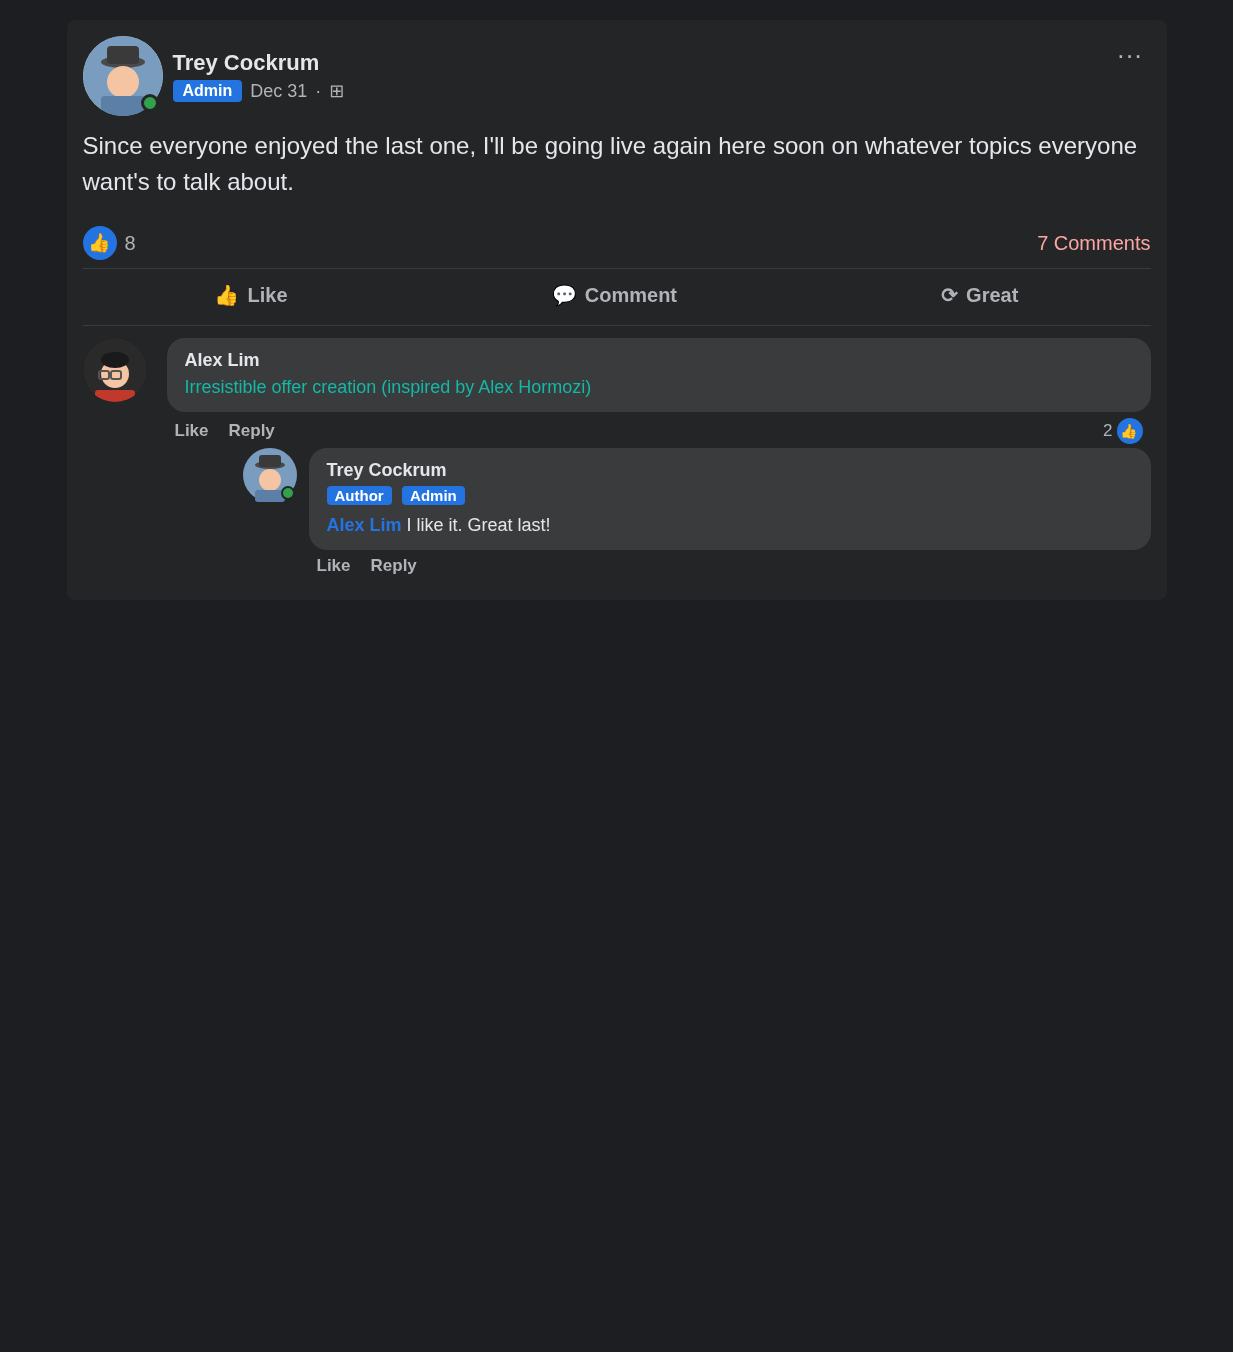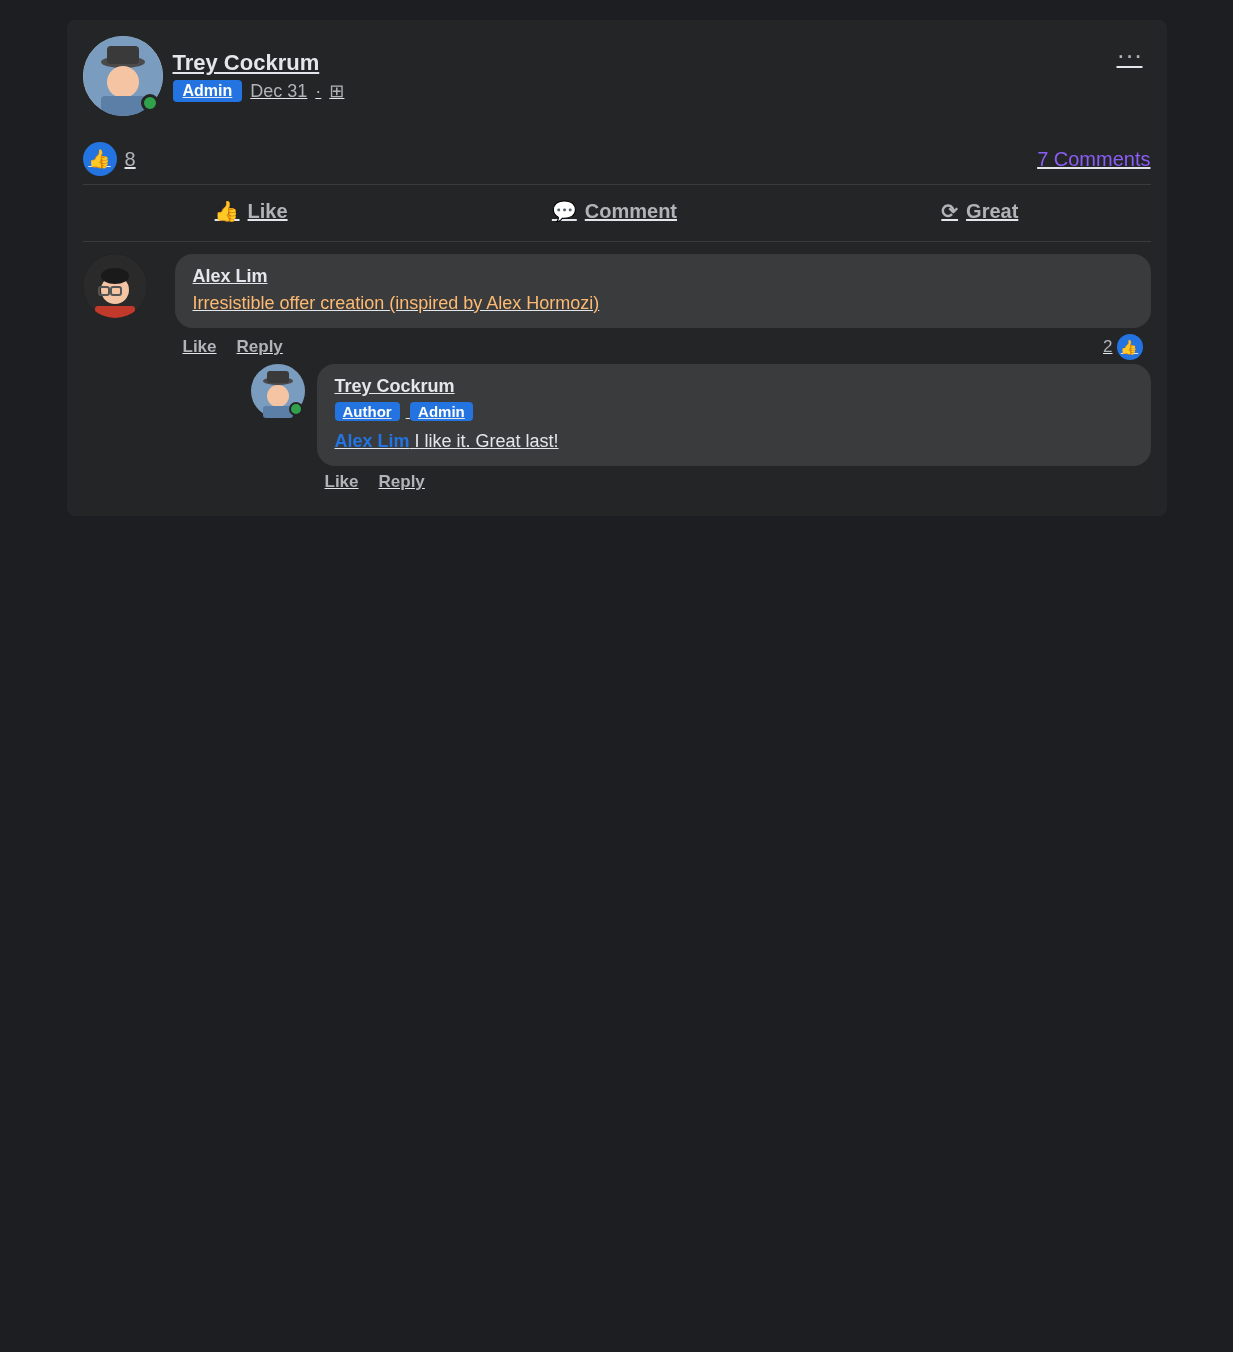--- a/index.html
+++ b/index.html
@@ -9,21 +9,20 @@
       color: #e4e6eb;
       width: 1233px;
       min-height: 1352px;
     }
     .post-container {
       background-color: #242526;
       border-radius: 8px;
       padding: 16px 16px 0 16px;
       max-width: 1100px;
       margin: 20px auto;
-      text-decoration: underline;
     }
     .post-header {
       display: flex;
       align-items: flex-start;
       justify-content: space-between;
       margin-bottom: 12px;
     }
     .post-header-left {
       display: flex;
       align-items: center;
@@ -122,21 +121,21 @@
       background-color: #2374e1;
       border-radius: 50%;
       display: flex;
       align-items: center;
       justify-content: center;
       font-size: 18px;
       color: #fff;
     }
     .comments-count {
       font-size: 20px;
-      color: #8b5cf6;
+      color: #fca5a5;
     }
     .actions-row {
       display: flex;
       justify-content: space-around;
       align-items: center;
       padding: 4px 0 8px 0;
       border-bottom: 1px solid #3a3b3c;
     }
     .action-btn {
       background: none;
@@ -150,21 +149,21 @@
       gap: 8px;
       padding: 10px 40px;
       border-radius: 6px;
     }
     .comments-section {
       padding: 12px 0;
     }
     .comment-item {
       display: flex;
       align-items: flex-start;
-      gap: 28px;
+      gap: 20px;
       margin-bottom: 8px;
     }
     .comment-avatar {
       width: 64px;
       height: 64px;
       border-radius: 50%;
       flex-shrink: 0;
       display: flex;
       align-items: center;
       justify-content: center;
@@ -185,21 +184,21 @@
       margin-bottom: 6px;
     }
     .comment-author-name {
       font-size: 18px;
       font-weight: 700;
       color: #e4e6eb;
       margin-bottom: 4px;
     }
     .comment-text {
       font-size: 18px;
-      color: #fdba74;
+      color: #14b8a6;
       line-height: 1.4;
     }
     .comment-actions {
       display: flex;
       align-items: center;
       gap: 20px;
       padding-left: 8px;
       margin-bottom: 4px;
     }
     .comment-action-btn {
@@ -337,20 +336,21 @@
           <span class="post-date">Dec 31</span>
           <span class="post-date">·</span>
           <span class="globe-icon">⊞</span>
         </div>
       </div>
     </div>
     <button class="more-btn">···</button>
   </div>
 
   <div class="post-content">
+    <p>Since everyone enjoyed the last one, I'll be going live again here soon on whatever topics everyone want's to talk about.</p>
   </div>
 
   <div class="reactions-row">
     <div class="likes-count">
       <div class="like-icon-circle">👍</div>
       <span>8</span>
     </div>
     <span class="comments-count">7 Comments</span>
   </div>
 

